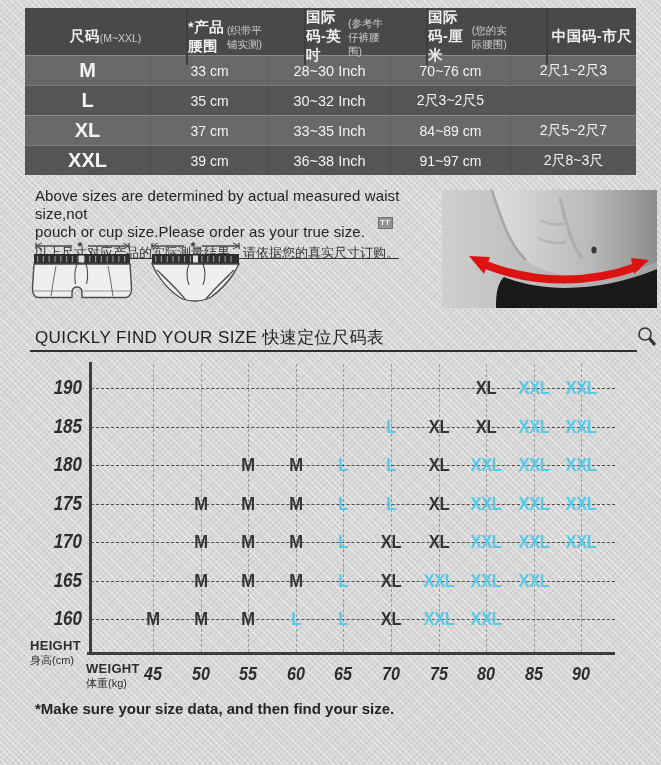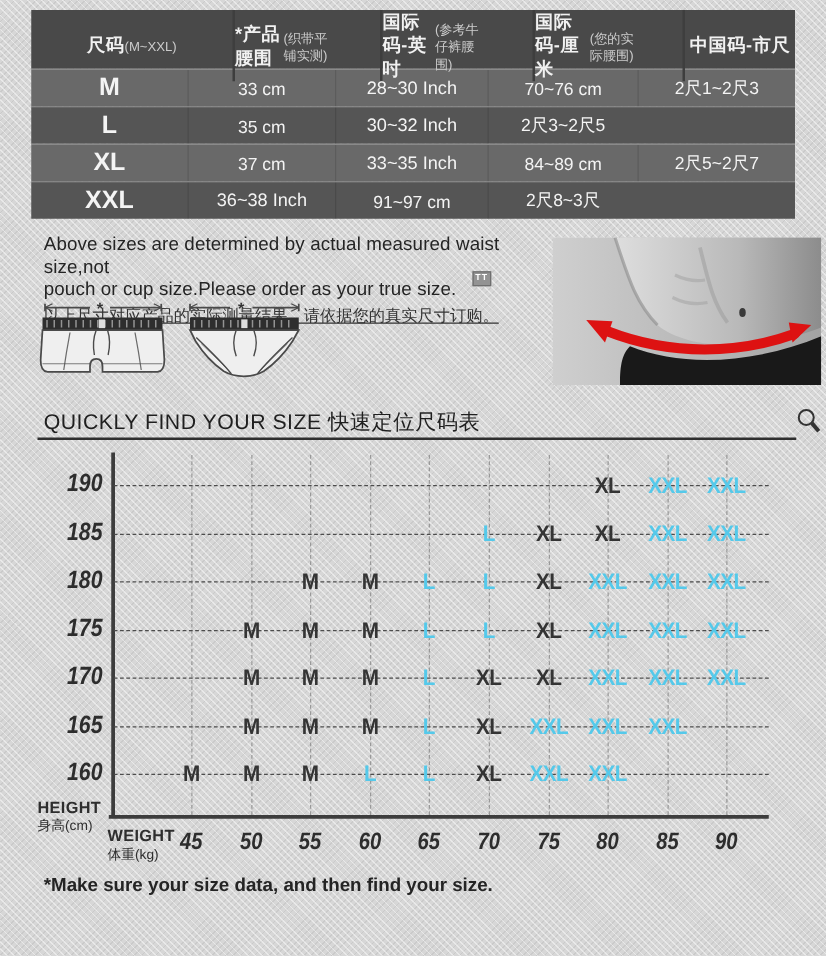--- a/index.html
+++ b/index.html
@@ -112,20 +112,21 @@
         </div>
         <div class="t-row light">
           <div class="cell c0">XL</div>
           <div class="cell c1">37 cm</div>
           <div class="cell c2">33~35 Inch</div>
           <div class="cell c3">84~89 cm</div>
           <div class="cell c4">2尺5~2尺7</div>
         </div>
         <div class="t-row dark">
           <div class="cell c0">XXL</div>
+          <div class="cell c1">39 cm</div>
           <div class="cell c2">36~38 Inch</div>
           <div class="cell c3">91~97 cm</div>
           <div class="cell c4">2尺8~3尺</div>
         </div>
       </div>
   </div>
 
   <div class="note">
     <div class="en">Above sizes are determined by actual measured waist size,not</div>
     <div class="en">pouch or cup size.Please order as your true size.</div>

